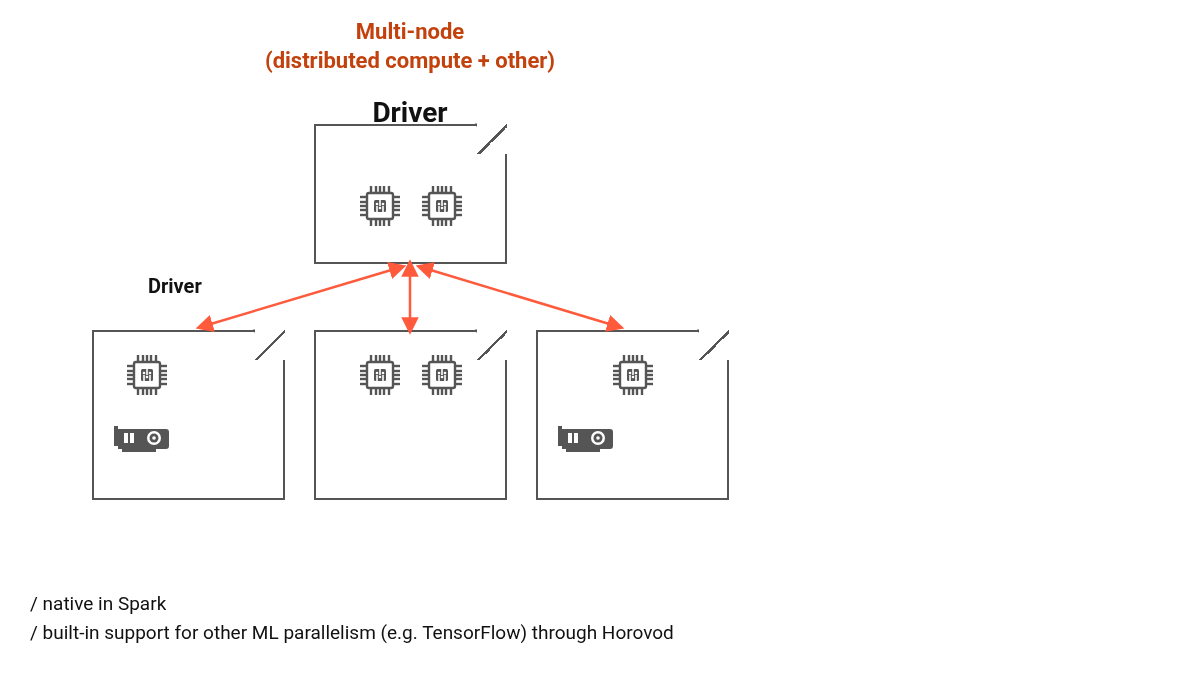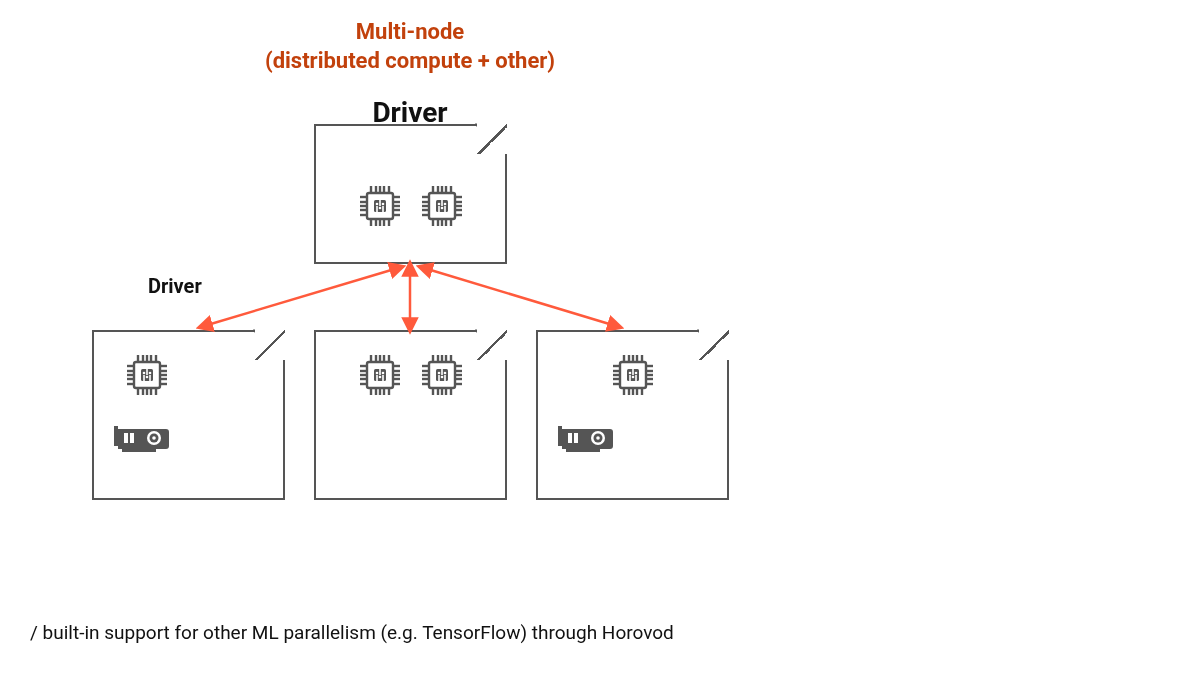--- a/index.html
+++ b/index.html
@@ -240,14 +240,15 @@
 
 <svg class="arrows" width="1200" height="677">
   <g stroke="#ff5a3c" stroke-width="2.5" fill="none" marker-start="url(#ah)" marker-end="url(#ah)">
     <line x1="398" y1="268" x2="204" y2="326"></line>
     <line x1="410" y1="268" x2="410" y2="326"></line>
     <line x1="424" y1="268" x2="616" y2="326"></line>
   </g>
 </svg>
 
 <div class="footer">
+  <div>/ native in Spark</div>
   <div>/ built-in support for other ML parallelism (e.g. TensorFlow) through Horovod</div>
 </div>
 
 </body></html>

